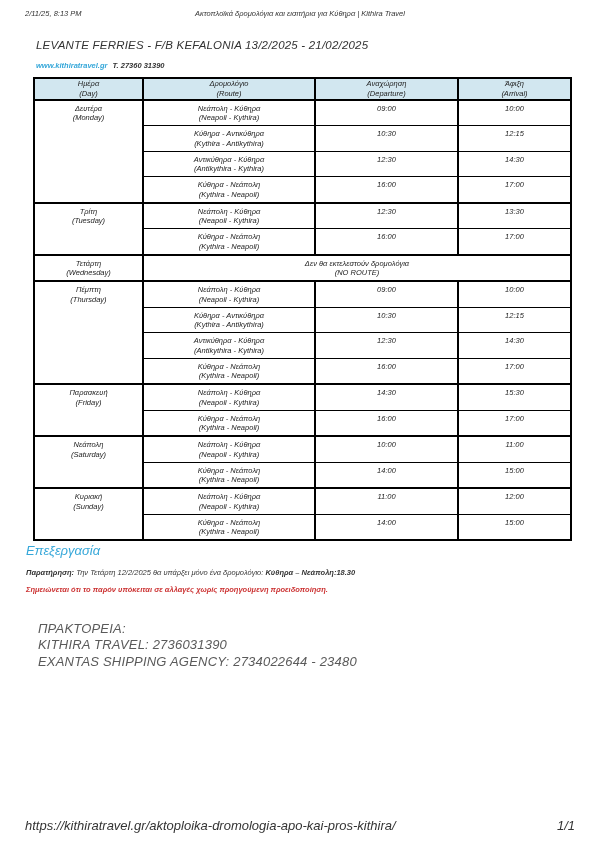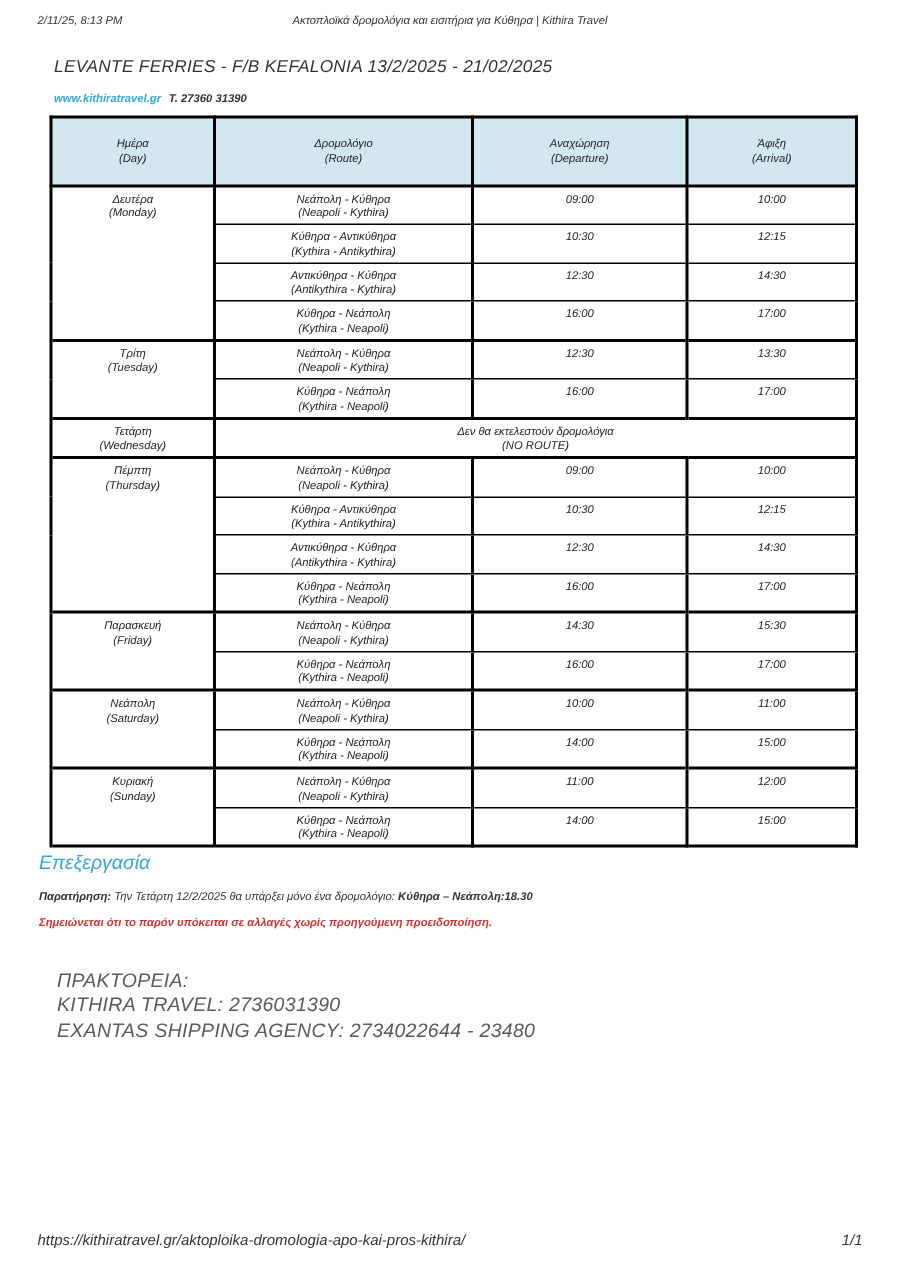--- a/index.html
+++ b/index.html
@@ -15,21 +15,21 @@
 
   
   .print-header {
     position: absolute; top: 9px; left: 25px; right: 25px;
     height: 11px; font-size: 7.5px; color: #333;
   }
   .ph-date { position: absolute; left: 0; top: 0; }
   .ph-title { position: absolute; left: 0; right: 0; top: 0; text-align: center; }
   .print-footer {
     position: absolute; bottom: 16px; left: 25px; right: 25px;
-    font-size: 10px; color: #333;
+    font-size: 13px; color: #333;
     display: flex; justify-content: space-between;
   }
 
   
   .content { position: absolute; top: 27px; left: 26px; right: 22px; }
   .title {
     margin: 12px 0 0 10px;
     font-size: 11.5px; font-weight: 400; color: #333;
     letter-spacing: 0.2px;
   }
@@ -50,21 +50,21 @@
     border-left-width: 2px; border-right-width: 2px;
     text-align: center; vertical-align: top;
     font-size: 7.5px; line-height: 1.3;
     padding: 3px 2px 2px;
     color: #222;
   }
   .schedule th {
     background: var(--header-bg, #d2e7f0);
     border-width: 2px;
     font-weight: 400;
-    padding: 12px 2px;
+    padding: 0 2px;
   }
   .schedule tr.day-start td { border-top-width: 2px; }
   .schedule tbody tr:last-child td { border-bottom-width: 2px; }
   .col-day { width: 109px; } .col-route { width: 172px; }
   .col-dep { width: 143px; } .col-arr { width: 113px; }
 
   
   .edit-link {
     display: inline-block; margin-top: 2px;
     font-size: 13px; color: var(--link-blue, #35a7d9); text-decoration: none;

